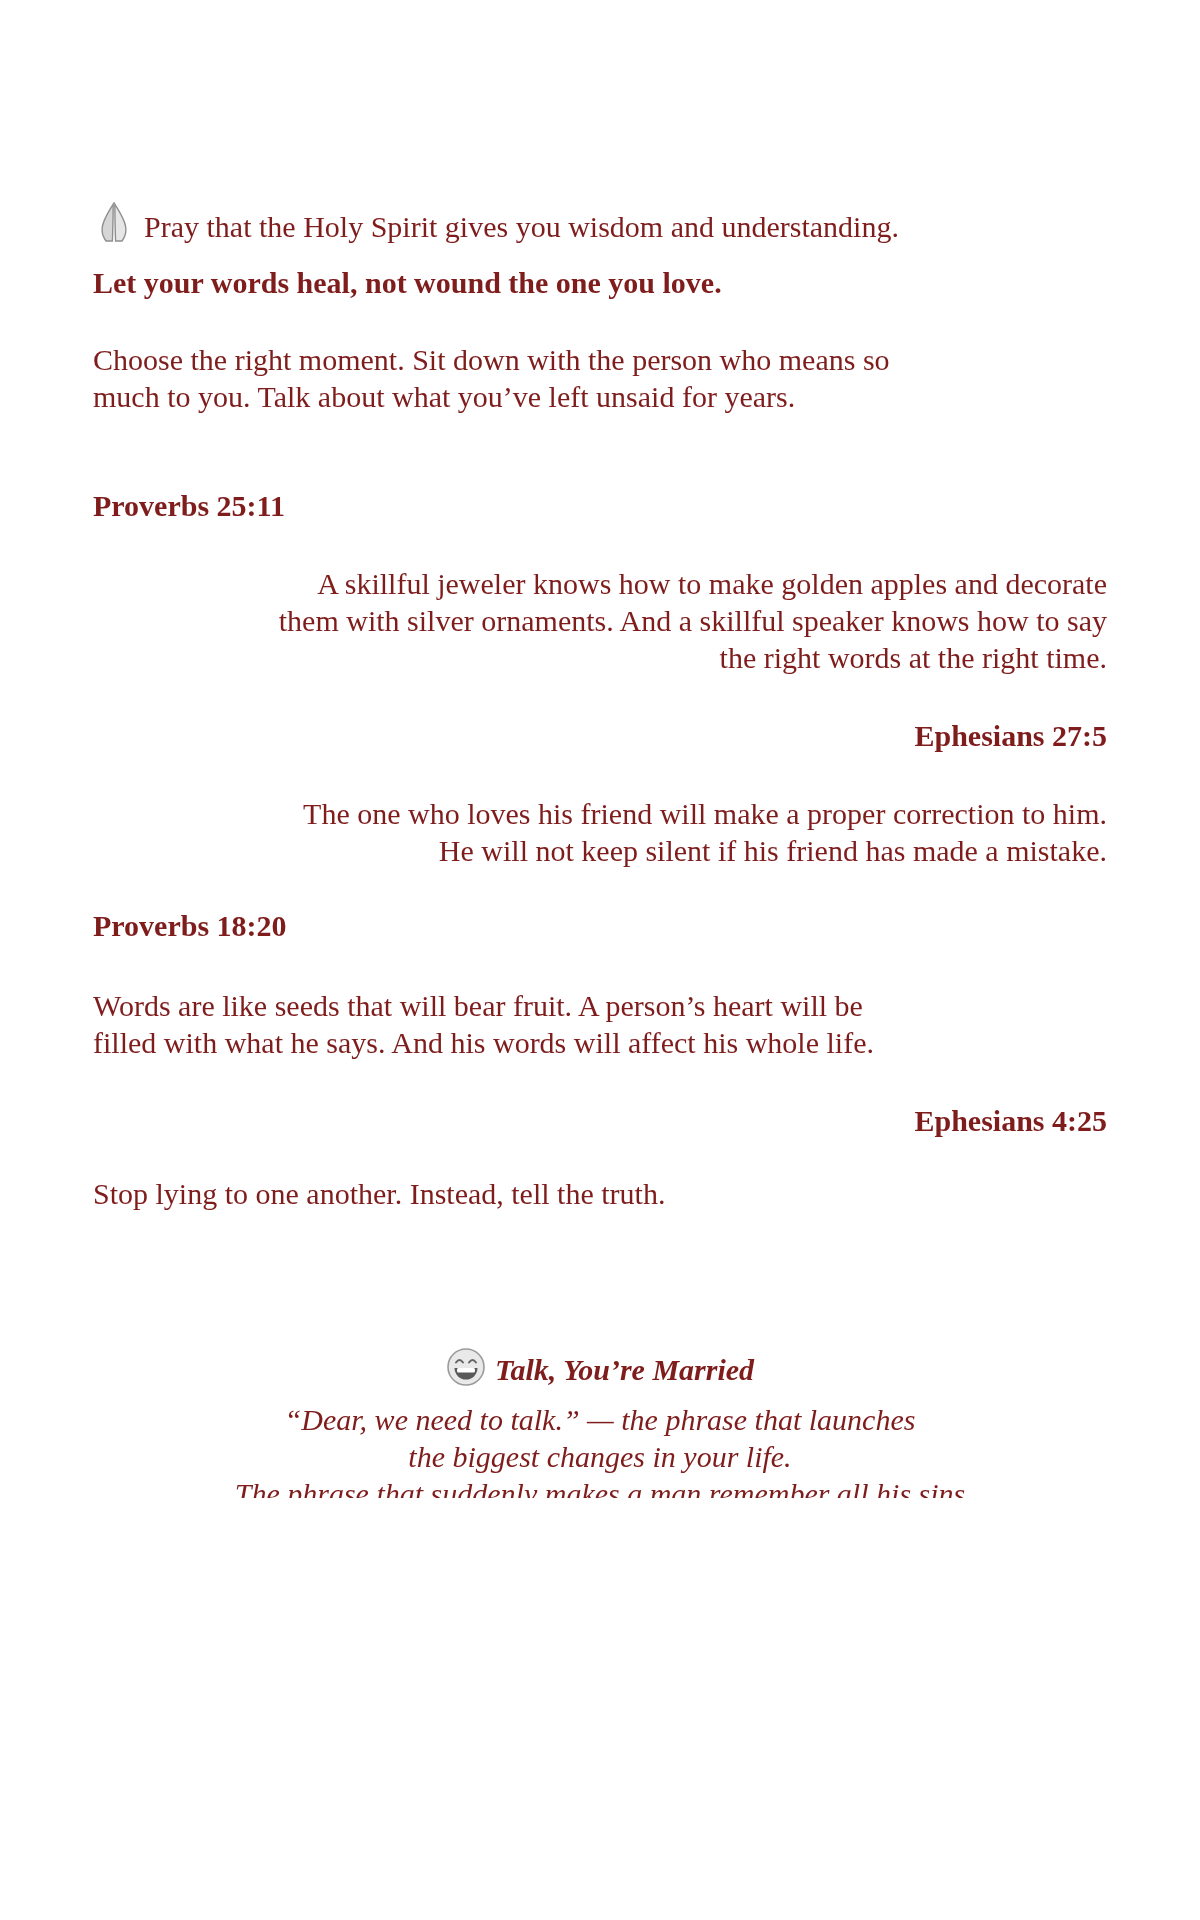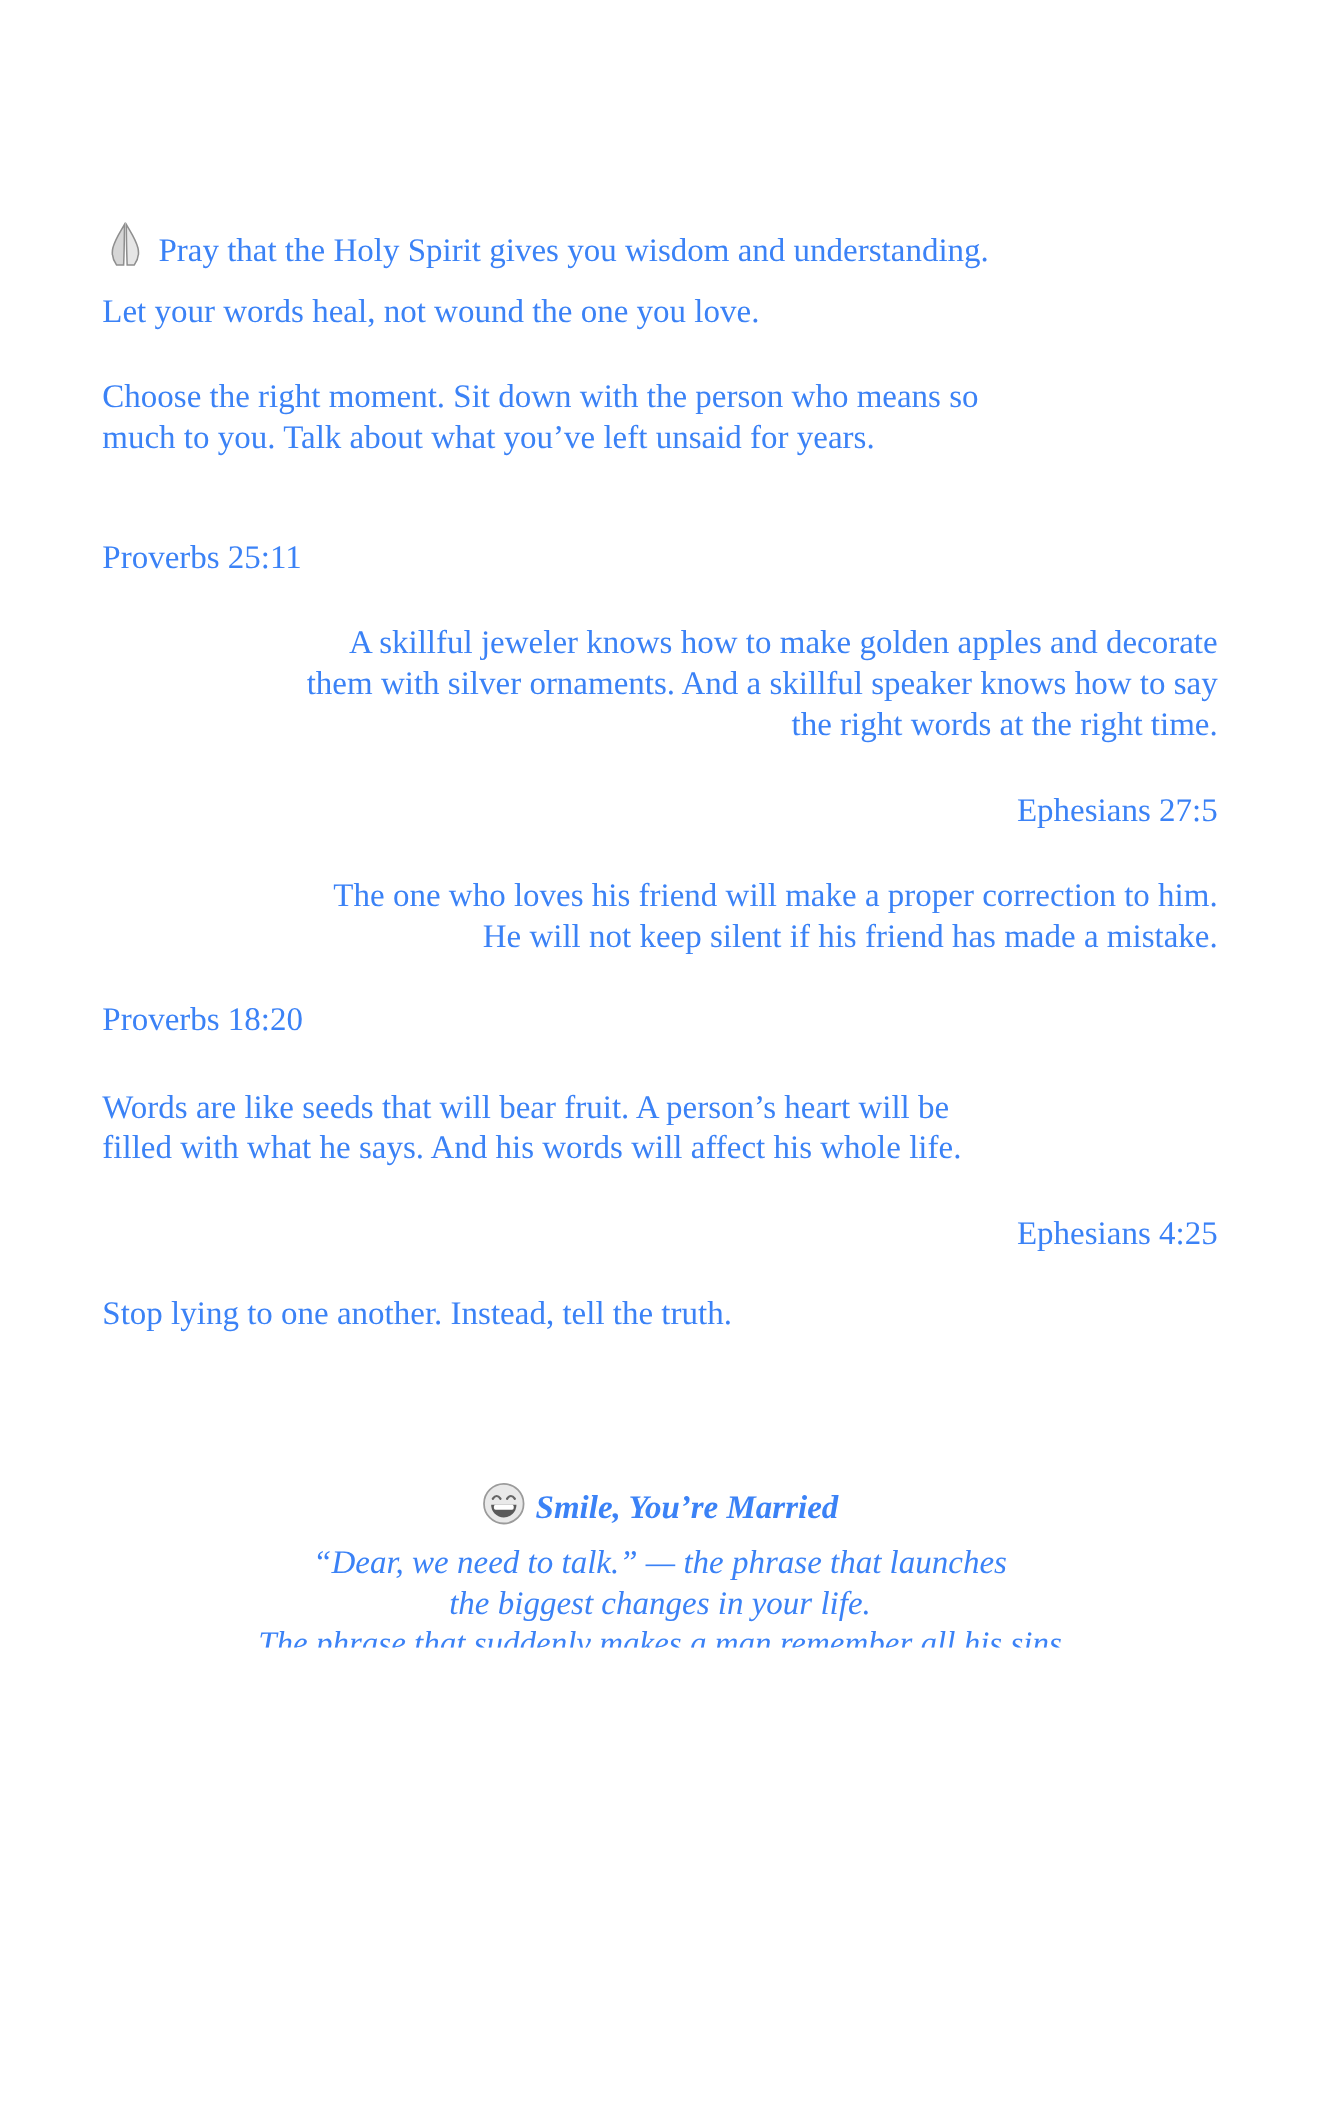--- a/index.html
+++ b/index.html
@@ -1,31 +1,31 @@
 <!DOCTYPE html>
 <html><head>
 <meta charset="utf-8">
 <style>
   html, body { margin: 0; padding: 0; background: #ffffff; }
   .page {
     position: relative;
     width: 1200px;
     height: 1498px;
     background: #ffffff;
-    color: #3b82f6;
+    color: #7f1d1d;
     font-family: "Liberation Serif", serif;
     font-size: 30px;
     line-height: 37px;
     box-sizing: border-box;
     padding: 202px 93px 0 93px;
     overflow: hidden;
   }
   .line-emoji { line-height: 48px; }
   .icon { display: inline-block; vertical-align: -7px; margin-right: 9px; }
-  .bold { font-weight: normal; }
+  .bold { font-weight: bold; }
   .para { white-space: pre-line; }
   .center { text-align: center; }
   .italic { font-style: italic; }
   .humor-title { font-weight: bold; font-style: italic; }
   .mt6   { margin-top: 6px; }
   .mt36  { margin-top: 36px; }
   .mt38  { margin-top: 38px; }
   .mt40  { margin-top: 40px; }
   .mt41  { margin-top: 41px; text-align: right; }
   .mt43  { margin-top: 43px; }
@@ -70,21 +70,21 @@
 
   <div class="center line-emoji mt134">
     <span class="icon">
       <svg width="40" height="40" viewBox="0 0 40 40" aria-hidden="true">
         <circle cx="20" cy="20" r="18" fill="#e9e9e9" stroke="#9b9b9b" stroke-width="1.6"></circle>
         <path d="M10 15.5 Q13.5 10.5 17 15.5" fill="none" stroke="#666666" stroke-width="2" stroke-linecap="round"></path>
         <path d="M23 15.5 Q26.5 10.5 30 15.5" fill="none" stroke="#666666" stroke-width="2" stroke-linecap="round"></path>
         <path d="M8.5 21 A11.5 11.5 0 0 0 31.5 21 Z" fill="#5a5a5a"></path>
         <rect x="11" y="21" width="18" height="4.5" rx="1.5" fill="#ffffff"></rect>
       </svg>
-    </span><span class="humor-title">Smile, You’re Married</span>
+    </span><span class="humor-title">Talk, You’re Married</span>
   </div>
 
   <div class="para center italic">“Dear, we need to talk.” — the phrase that launches
 the biggest changes in your life.
 The phrase that suddenly makes a man remember all his sins
 — even the ones he never committed.</div>
 
   <div class="center mt176">2</div>
 
 </div>

